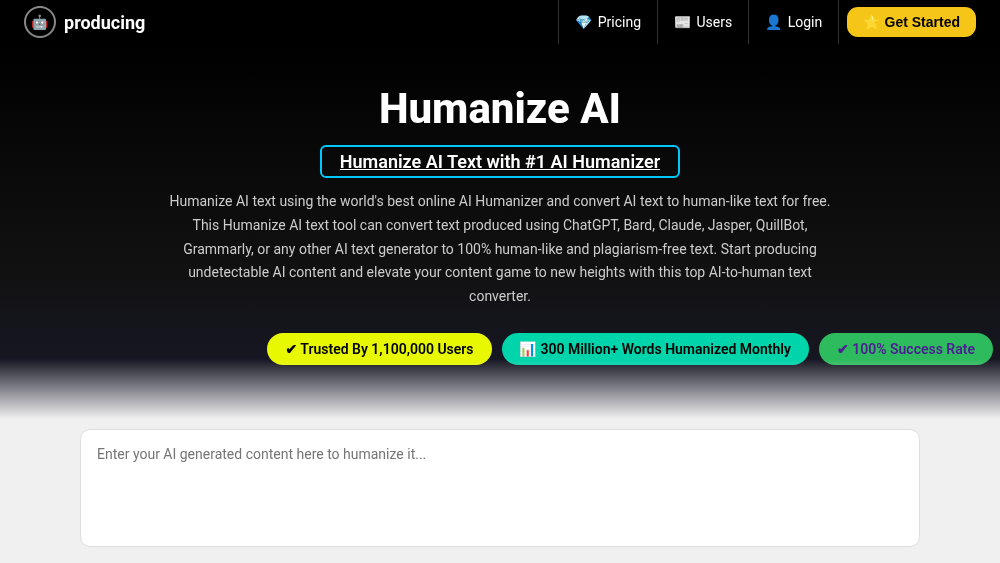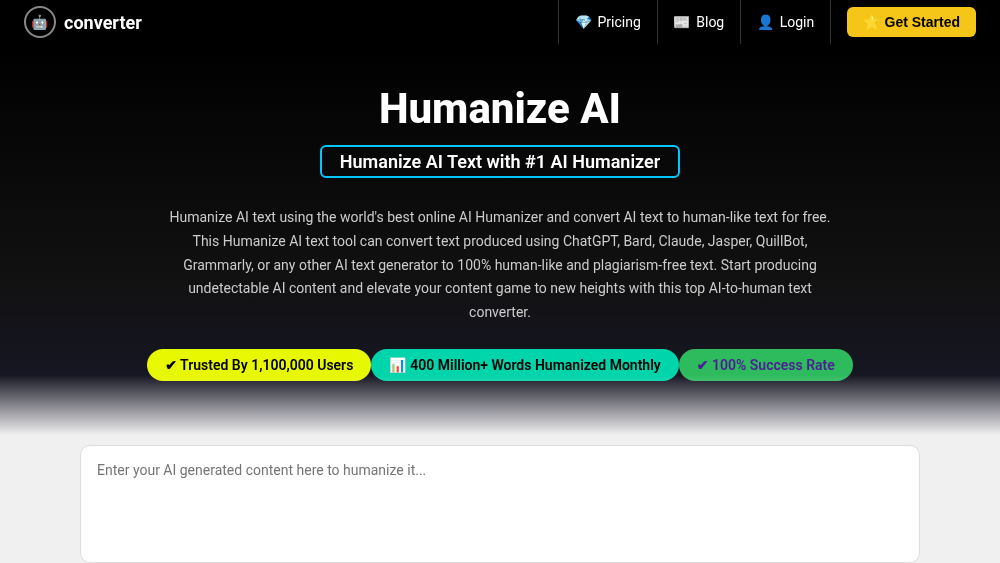--- a/index.html
+++ b/index.html
@@ -57,25 +57,25 @@
       height: 44px;
     }
     .nav-link:first-child {
       border-left: 1px solid #333;
     }
     .nav-cta {
       background: #f5c518;
       color: #000;
       border: none;
       padding: 7px 16px;
-      border-radius: 6px;
+      border-radius: 11px;
       font-size: 14px;
       font-weight: 600;
       cursor: pointer;
-      margin-left: 16px;
+      margin-left: 8px;
       display: flex;
       align-items: center;
       gap: 4px;
     }
 
     
     .hero {
       background: linear-gradient(180deg, #000 0%, #111 60%, #1a1a2e 100%);
       text-align: center;
       padding: 40px 7px 30px;
@@ -97,34 +97,36 @@
     }
     .hero-subtitle {
       display: inline-block;
       background: transparent;
       border: 2px solid #00c8ff;
       border-radius: 6px;
       padding: 4px 18px;
       font-size: 18px;
       font-weight: 600;
       color: #fff;
-      margin-bottom: 20px;
+      margin-bottom: 4px;
+      text-decoration: underline;
     }
     .hero-desc {
       font-size: 14px;
       color: #ccc;
       max-width: 680px;
       margin: 8px auto 24px;
       line-height: 1.7;
     }
 
     
     .badges {
       display: flex;
-      justify-content: center;
+      justify-content: flex-end;
+      gap: 10px;
       margin-bottom: 24px;
       flex-wrap: wrap;
     }
     .badge {
       padding: 8px 18px;
       border-radius: 24px;
       font-size: 14px;
       font-weight: 600;
       display: flex;
       align-items: center;
@@ -162,49 +164,49 @@
     }
   </style>
 </head>
 <body>
 
 <nav class="navbar">
   <div class="nav-logo">
     <div class="logo-icon">
       <span>🤖</span>
     </div>
-    <span>converter</span>
+    <span>producing</span>
   </div>
   <div class="nav-links">
     <a class="nav-link" href="#">
       <span>💎</span>
       <span>Pricing</span>
     </a>
     <a class="nav-link" href="#">
       <span>📰</span>
-      <span>Blog</span>
+      <span>Users</span>
     </a>
     <a class="nav-link" href="#">
       <span>👤</span>
       <span>Login</span>
     </a>
     <button class="nav-cta">⭐ Get Started</button>
   </div>
 </nav>
 
 <section class="hero">
   <h1>Humanize AI</h1>
   <div class="hero-subtitle">Humanize AI Text with #1 AI Humanizer</div>
   <p class="hero-desc">Humanize AI text using the world's best online AI Humanizer and convert AI text to human-like text for free. This Humanize AI text tool can convert text produced using ChatGPT, Bard, Claude, Jasper, QuillBot, Grammarly, or any other AI text generator to 100% human-like and plagiarism-free text. Start producing undetectable AI content and elevate your content game to new heights with this top AI-to-human text converter.</p>
   <div class="badges">
     <div class="badge badge-yellow">
       <span>✔ Trusted By 1,100,000 Users</span>
     </div>
     <div class="badge badge-teal">
-      <span>📊 400 Million+ Words Humanized Monthly</span>
+      <span>📊 300 Million+ Words Humanized Monthly</span>
     </div>
     <div class="badge badge-green">
       <span>✔ 100% Success Rate</span>
     </div>
   </div>
 </section>
 
 <div class="textarea-section">
   <div class="textarea-box">
     <textarea placeholder="Enter your AI generated content here to humanize it..." style=""></textarea>

